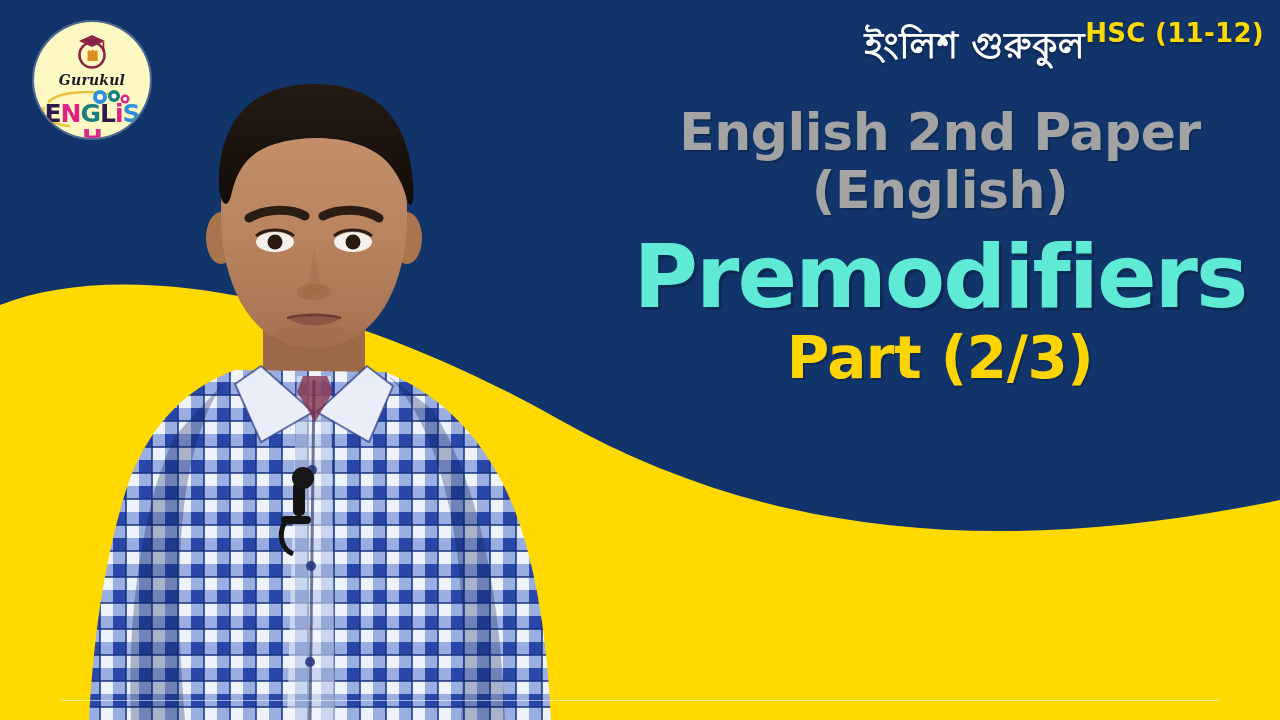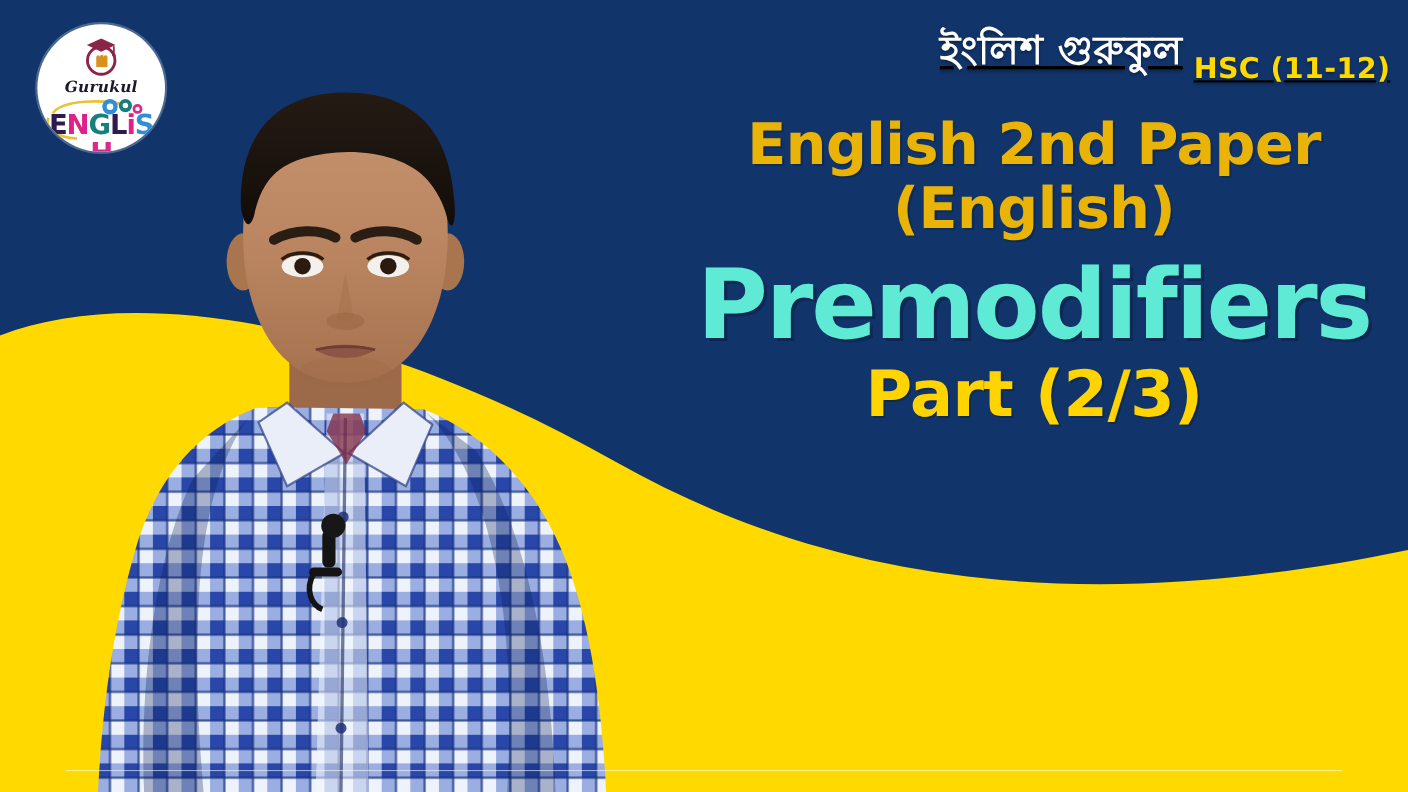--- a/index.html
+++ b/index.html
@@ -12,21 +12,21 @@
   #stage { position:absolute; inset:0; width:1280px; height:720px; overflow:hidden; }
 
   
   .bg-navy { position:absolute; inset:0; background:#11356b; }
   .bg-yellow-wave { position:absolute; inset:0; }
   .bg-yellow-wave svg { display:block; width:1280px; height:720px; }
 
   
   .logo-badge{
     position:absolute; left:34px; top:22px; width:116px; height:116px;
-    border-radius:50%; background:#ffffff;
+    border-radius:50%; background:#fef9c3;
     box-shadow:0 0 0 2px rgba(255,255,255,.25);
     display:flex; flex-direction:column; align-items:center; justify-content:flex-start;
     padding-top:9px; overflow:hidden;
   }
   .logo-mark{ width:40px; height:40px; position:relative; }
   .logo-mark svg{ display:block; }
   .logo-gurukul{
     font-family:"DejaVu Serif", serif; font-style:italic; font-weight:700;
     font-size:14px; color:#1b1b2b; letter-spacing:.2px; margin-top:1px;
   }
@@ -38,43 +38,42 @@
     letter-spacing:-1px; line-height:1;
   }
   .logo-english span{ display:inline-block; }
   .lg-e{color:#2f1a4d;} .lg-n{color:#e0218a;} .lg-g{color:#17807e;}
   .lg-l{color:#2f1a4d;} .lg-i{color:#e0218a;} .lg-s{color:#2f8fd8;} .lg-h{color:#d62a8c;}
   .logo-gears{ position:absolute; left:52px; top:-1px; width:46px; height:18px; }
 
   
   .brand-row{
     position:absolute; right:16px; top:18px;
-    display:flex; align-items:flex-end; gap:10px;
+    display:flex; align-items:flex-start; 
     white-space:nowrap;
-    text-decoration:underline;
   }
   .brand-bn{
     font-family:"DejaVu Sans", sans-serif; font-weight:700;
     font-size:36px; color:#ffffff; letter-spacing:.5px;
     text-shadow:0 2px 3px rgba(0,0,0,.35);
   }
   .brand-level{
     font-family:"DejaVu Sans", sans-serif; font-weight:700;
     font-size:26px; color:#ffd900; letter-spacing:.3px;
     text-shadow:0 2px 3px rgba(0,0,0,.35);
   }
 
   
   .title-block{
     position:absolute; left:600px; top:104px; width:680px;
     text-align:center; pointer-events:none;
   }
   .t-line1, .t-line2{
     font-family:"DejaVu Sans", sans-serif; font-weight:700;
-    font-size:52px; line-height:1.08; color:#eab308;
+    font-size:52px; line-height:1.08; color:#a3a3a3;
     letter-spacing:-.5px;
     text-shadow:2px 2px 0 rgba(0,0,0,.18);
   }
   .t-line2{ margin-top:2px; }
   .t-topic{
     font-family:"DejaVu Sans", sans-serif; font-weight:700;
     font-size:88px; line-height:1.02; color:#5eead4;
     letter-spacing:-2px; margin-top:14px;
     text-shadow:3px 3px 0 rgba(0,0,0,.22);
   }

